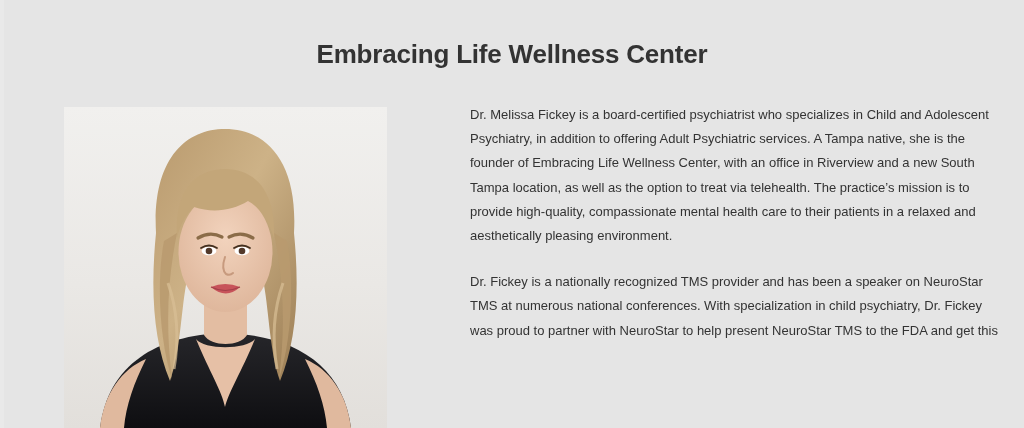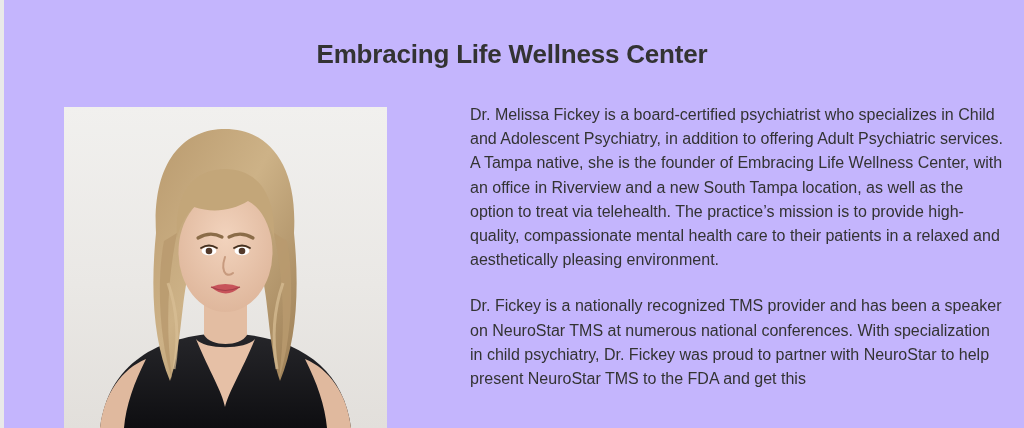--- a/index.html
+++ b/index.html
@@ -12,21 +12,21 @@
     height: 428px;
     overflow: hidden;
     background: #ffffff;
     font-family: "Liberation Sans", sans-serif;
     color: #2b2b2b;
   }
   .page {
     position: relative;
     width: 1024px;
     height: 428px;
-    background: #c4b5fd;
+    background: #e5e5e5;
   }
   .left-gutter {
     position: absolute;
     left: 0;
     top: 0;
     width: 4px;
     height: 428px;
     background: #e9e9e9;
   }
   .page-title {
@@ -54,21 +54,21 @@
     display: block;
   }
   .bio {
     position: absolute;
     left: 470px;
     top: 103px;
     width: 548px;
   }
   .bio p {
     margin: 0 12px 22px 0;
-    font-size: 16px;
+    font-size: 13px;
     line-height: 24.2px;
     color: #333333;
     font-family: "Liberation Sans", sans-serif;
   }
   .bio p:last-child {
     margin-bottom: 0;
   }
 </style>
 </head>
 <body>

